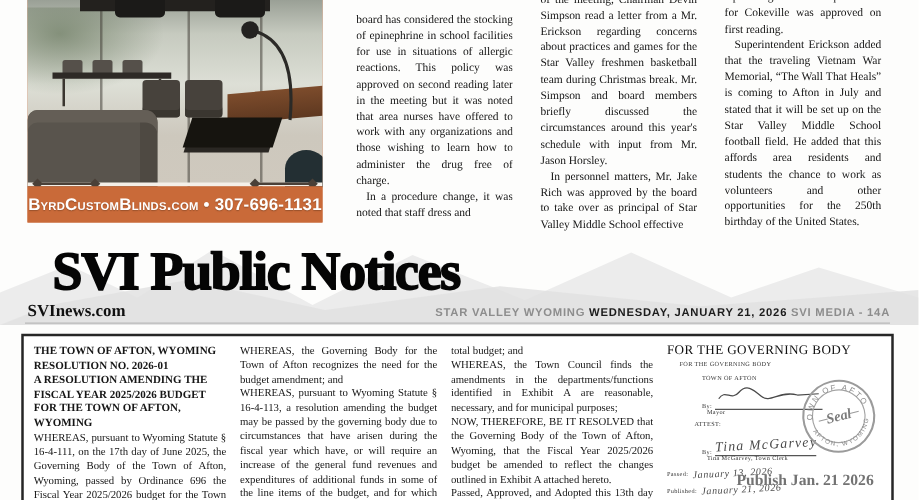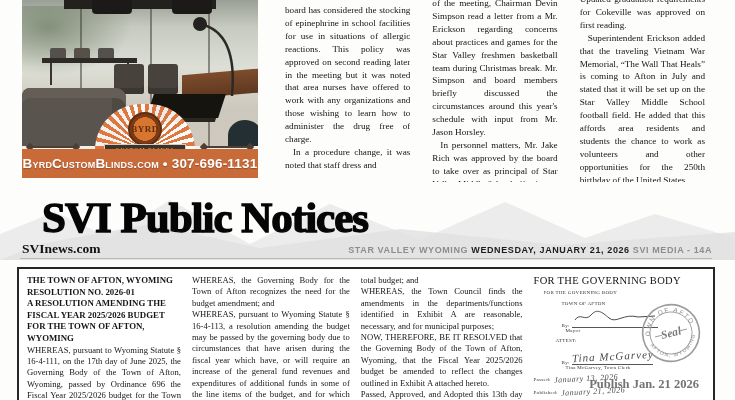--- a/index.html
+++ b/index.html
@@ -40,21 +40,21 @@
   .medallion span { font-size:9px; font-weight:bold; color:#5f2d10; letter-spacing:.5px; }
   .logo-ribbon { position:absolute; left:14px; top:40px; width:82px; height:11px; background:#3a322c; border:1px solid #d8caba;
     display:flex; align-items:center; justify-content:center; }
   .logo-ribbon span { font-size:5.5px; font-weight:bold; color:#e0914f; letter-spacing:1px; }
   .ad-banner { position:absolute; left:0; top:149px; width:236px; height:29px; background:#c96a39;
     display:flex; align-items:center; justify-content:center; }
   .ad-banner .txt { font-family:"Liberation Sans", sans-serif; font-variant:small-caps; font-weight:bold;
     font-size:13.5px; color:#ffffff; letter-spacing:.2px; text-shadow:0 1px 1px rgba(0,0,0,.25); }
 
   
-  .article { position:absolute; left:285px; top:0; width:420px; height:182px; display:flex; gap:22px; }
+  .article { position:absolute; left:285px; top:0; width:420px; height:182px; display:flex; gap:22px;align-items:center; }
   .article .col { width:131px; font-size:9.2px; line-height:12.9px; text-align:justify; color:#141414; overflow:hidden; }
   .article .col p + p { text-indent:8px; }
   .c-off1 { margin-top:4px; } .c-off2 { margin-top:-3px; } .c-off3 { margin-top:-7px; }
 
   
   .watermark { position:absolute; left:0; top:182px; width:735px; height:78px; }
   .headline { position:absolute; left:42px; top:193px; font-size:43px; font-weight:bold; color:#050505;
     letter-spacing:-1px; -webkit-text-stroke:1.4px #050505; white-space:nowrap; }
   .site { position:absolute; left:22px; top:241px; font-size:13.5px; font-weight:bold; color:#111; }
   .dateline { position:absolute; right:23px; top:245px; font-family:"Liberation Sans", sans-serif; font-size:9px;
@@ -112,29 +112,20 @@
       <div class="sofa"></div>
       <div class="side-table"></div>
       <svg class="lamp-arc" width="80" height="90">
         <path d="M28 10 Q66 18 60 82" stroke="#2b2a27" stroke-width="2.5" fill="none"></path>
         <circle cx="28" cy="10" r="7" fill="#232220"></circle>
       </svg>
       <div class="ad-sep"></div>
       <div class="ornament" style="left:8px"></div>
       <div class="ornament" style="right:8px"></div>
     </div>
-    <div class="ad-logo">
-      <div class="sunburst"></div>
-      <div class="medallion">
-        <span>BYRD</span>
-      </div>
-      <div class="logo-ribbon">
-        <span>CUSTOM BLINDS</span>
-      </div>
-    </div>
     <div class="ad-banner">
       <span class="txt">ByrdCustomBlinds.com • 307-696-1131</span>
     </div>
   </div>
 
   <div class="article">
     <div class="col c-off1">
       <p>board has considered the stocking of epinephrine in school facilities for use in situations of allergic reactions. This policy was approved on second reading later in the meeting but it was noted that area nurses have offered to work with any organizations and those wishing to learn how to administer the drug free of charge.</p>
       <p>In a procedure change, it was noted that staff dress and</p>
     </div>

